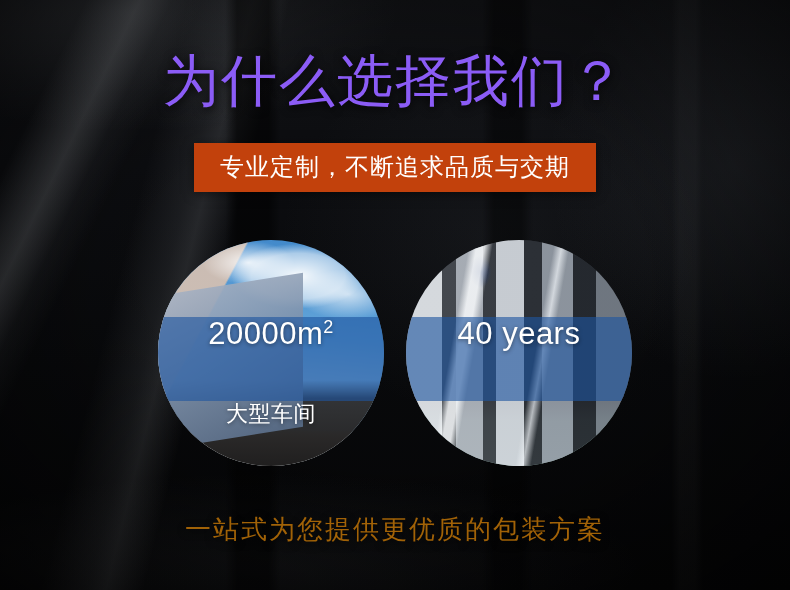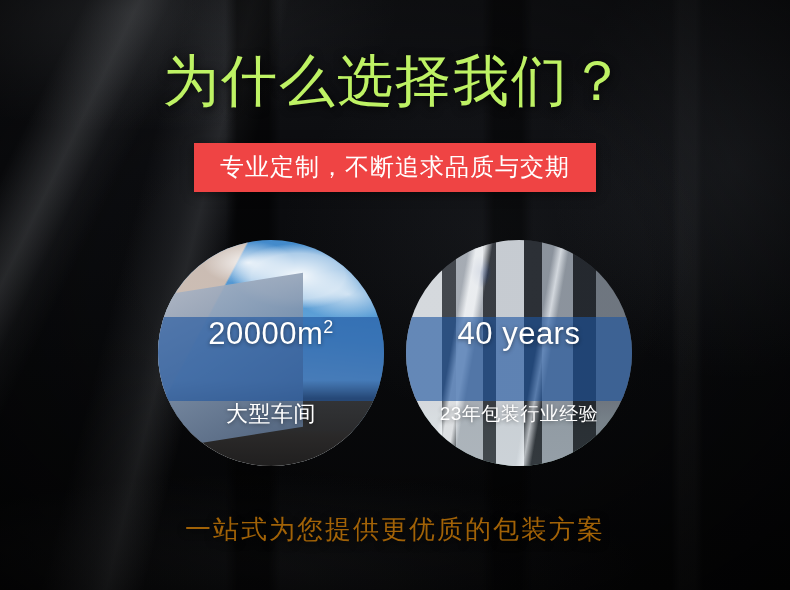--- a/index.html
+++ b/index.html
@@ -59,40 +59,40 @@
       linear-gradient(90deg, rgba(0,0,0,0) 85%, rgba(255,255,255,0.03) 86%, rgba(255,255,255,0.03) 88%, rgba(0,0,0,0) 89%);
   }
 
   
   .headline {
     position: absolute;
     top: 52px;
     left: 0;
     right: 0;
     text-align: center;
-    color: #bef264;
+    color: #8b5cf6;
     font-size: 56px;
     line-height: 1.05;
     letter-spacing: 2px;
     font-weight: 400;
     text-shadow: 0 2px 10px rgba(0,0,0,0.85);
     white-space: nowrap;
   }
 
   
   .subbanner-wrap {
     position: absolute;
     top: 143px;
     left: 0;
     right: 0;
     display: flex;
     justify-content: center;
   }
   .subbanner {
-    background: #ef4444;
+    background: #c2410c;
     color: #ffffff;
     font-size: 24px;
     letter-spacing: 1px;
     line-height: 1;
     padding: 12px 26px 13px 26px;
     white-space: nowrap;
     box-shadow: 0 2px 10px rgba(0,0,0,0.5);
   }
 
   
@@ -267,21 +267,20 @@
         <div class="c-main"><span>20000</span><span>m</span><span class="sup">2</span></div>
         <div class="c-sub">大型车间</div>
       </div>
     </div>
 
     <div class="circle">
       <div class="photo photo-machine"></div>
       <div class="band"></div>
       <div class="circle-text">
         <div class="c-main">40  years</div>
-        <div class="c-sub small">23年包装行业经验</div>
       </div>
     </div>
 
 
   </div>
 
   <div class="footer">一站式为您提供更优质的包装方案</div>
 
 </div>
 

